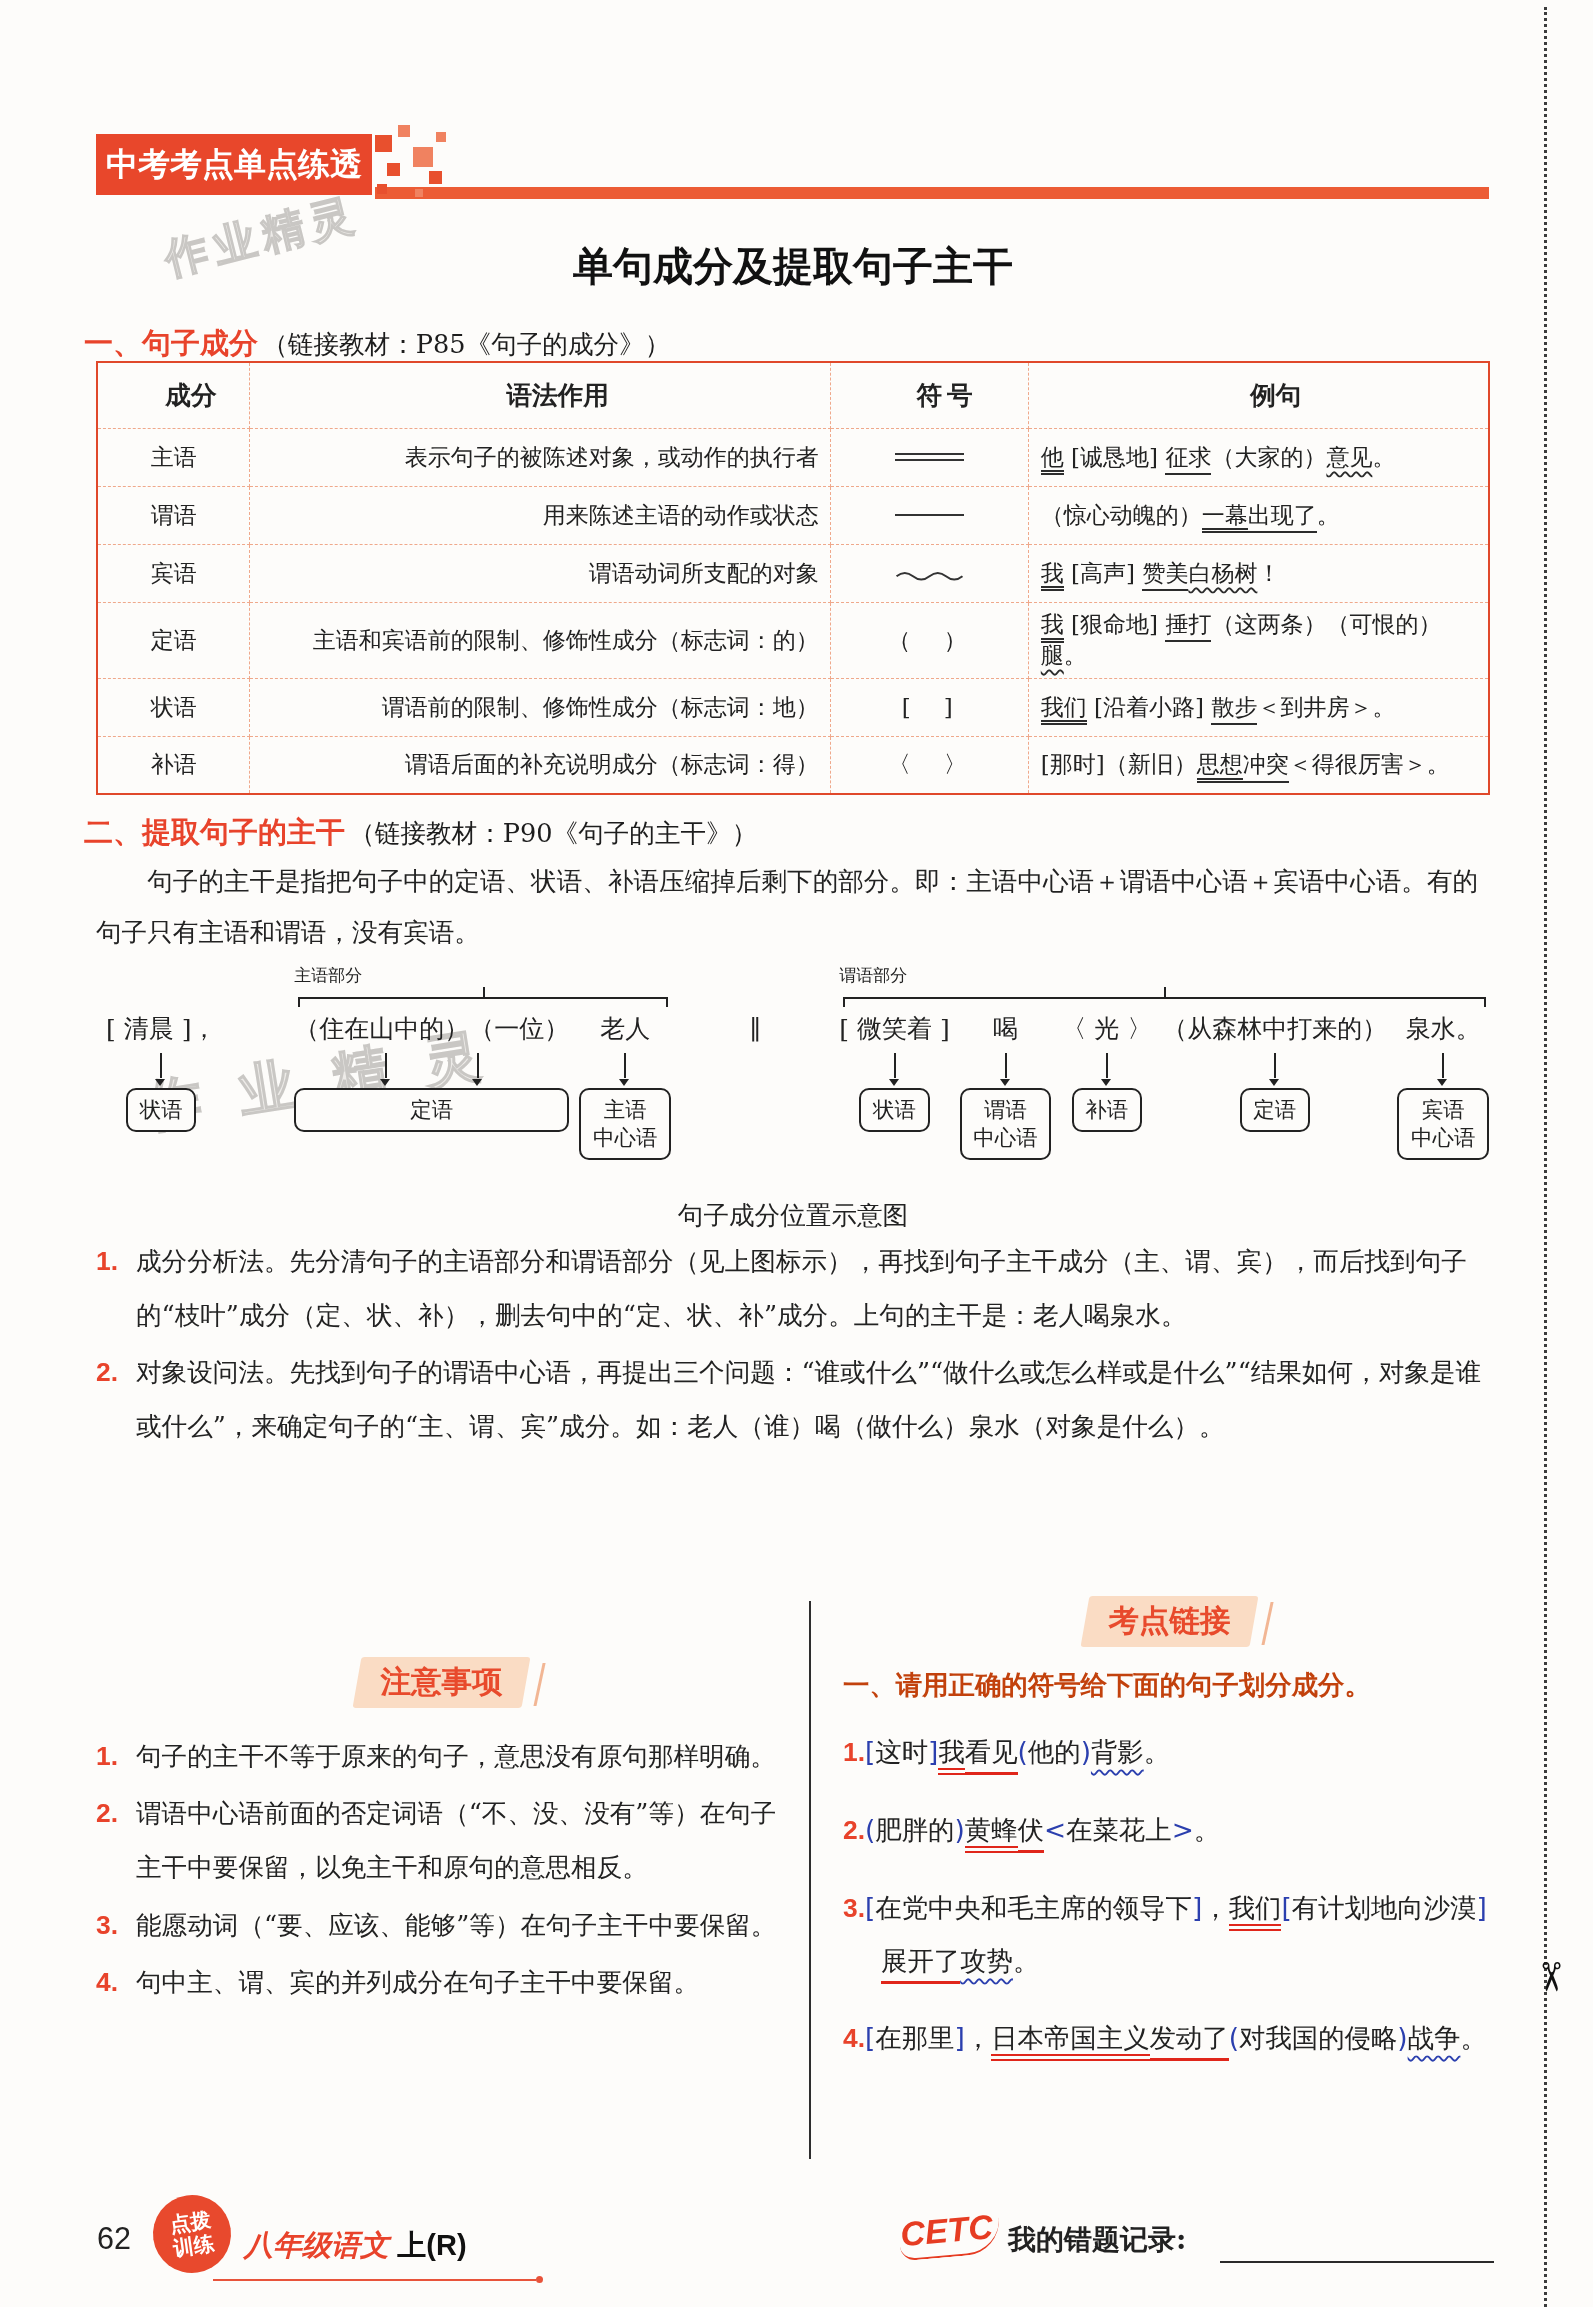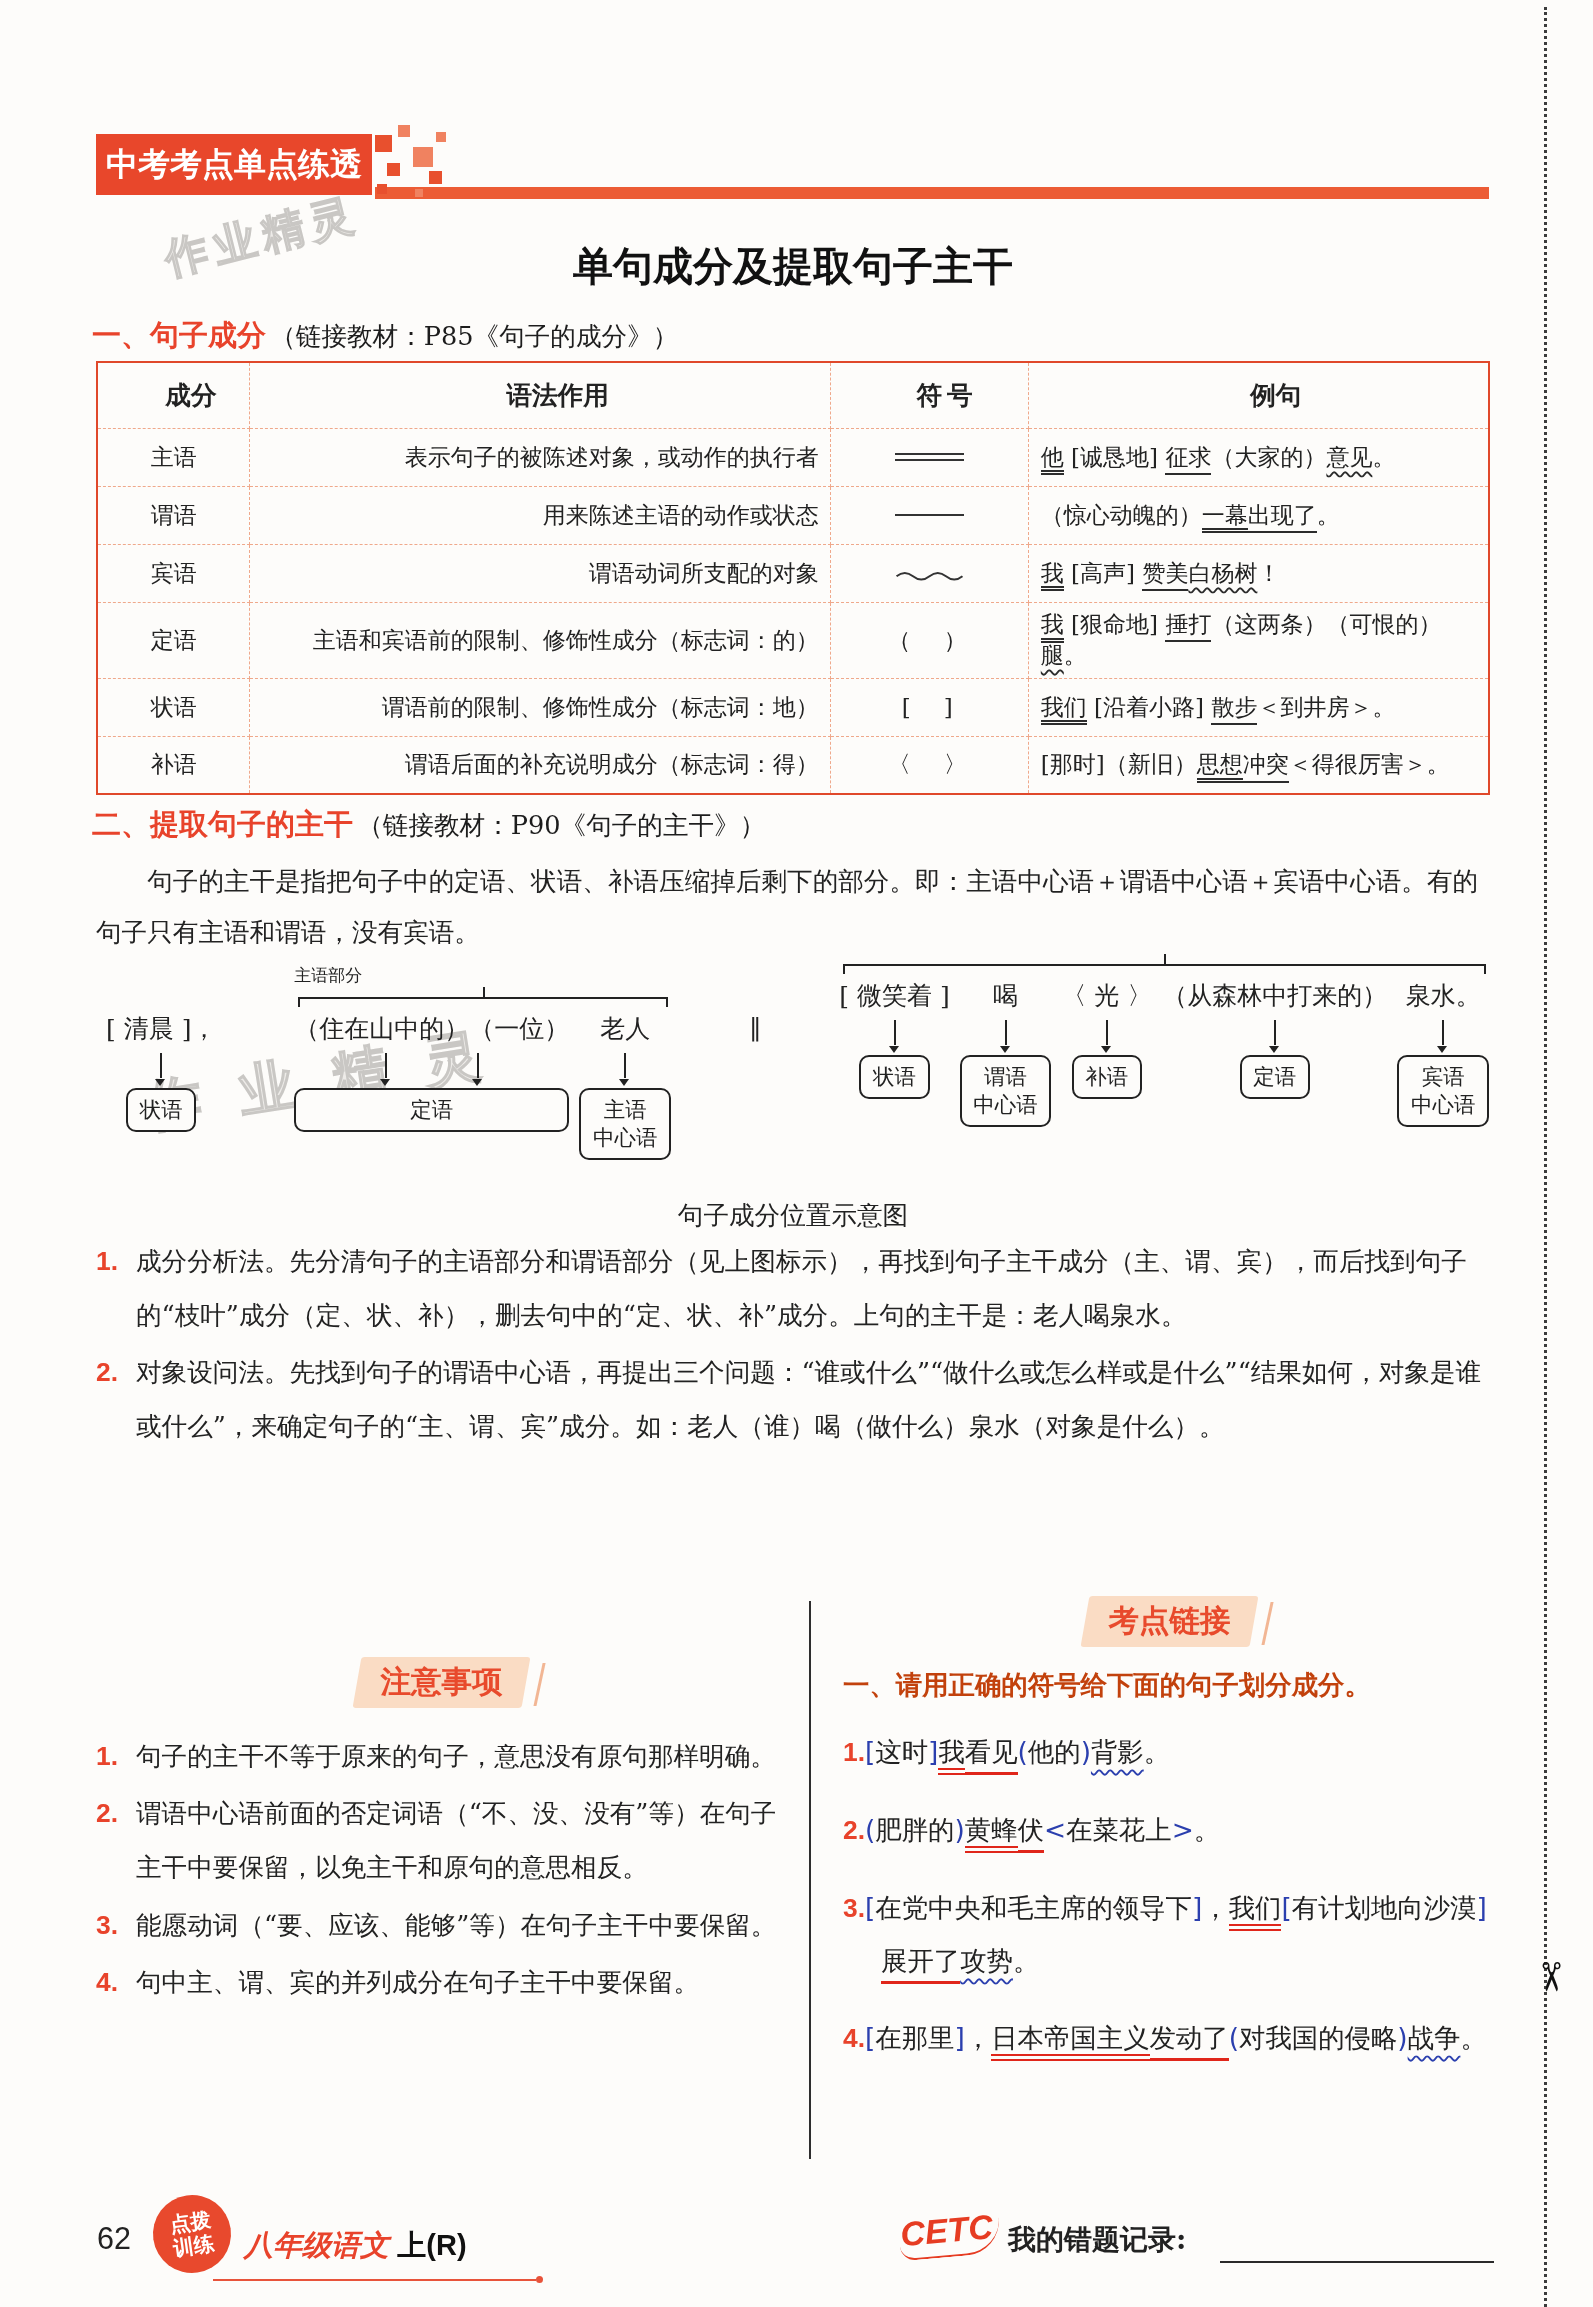--- a/index.html
+++ b/index.html
@@ -25,21 +25,21 @@
             color:#fff; font-family:"Liberation Sans",sans-serif; font-weight:bold;
             font-size:32px; text-align:center; line-height:61px; z-index:1; }
   .deco { left:375px; top:125px; width:83px; height:83px; z-index:1; }
   .deco i { position:absolute; background:#e8502e; }
   .deco i:nth-child(2n){ background:#f08260; }
   .orange-bar { left:375px; top:187px; width:1114px; height:11.6px; background:#ec5c35; z-index:0; }
   .page-title { left:96px; top:239px; width:1394px; text-align:center;
                 font-size:40px; font-weight:bold; color:#111; z-index:1; }
 
   
-  .sec-head { left:92px; z-index:1; white-space:nowrap; }
+  .sec-head { left:84px; z-index:1; white-space:nowrap;margin-top:8px; }
   .sec1 { top:316px; } .sec2 { top:805px; }
   .sec-red { color:#e8432b; font-family:"Liberation Sans",sans-serif; font-weight:bold; font-size:29px; }
   .sec-note { color:#1d1d1d; font-size:25.6px; }
 
   
   table.gtable { left:96px; top:361px; width:1394px; position:absolute;
                  border-collapse:collapse; border:2.5px solid #e0482a; z-index:1; }
   .gtable th, .gtable td { border:1.2px dashed #efa88b; padding:6.6px 11.6px; }
   .gtable th { height:66px; font-size:25.6px; font-weight:bold; text-align:center;padding-left:46px; }
   .gtable td { height:58px; font-size:23px; }
@@ -243,20 +243,21 @@
             </div>
             <div class="dbox">主语
 中心语</div>
           </div>
         </div>
       </div>
       <div class="dgm-col solo">
         <div class="seg">‖</div>
       </div>
       <div class="dgm-group">
+        <div class="glabel">谓语部分</div>
         <div class="bracket">
           <i></i>
         </div>
         <div class="gcols">
           <div class="dgm-col">
             <div class="seg">[ 微笑着 ]</div>
             <div class="arrowwrap">
               <i class="arrow"></i>
             </div>
             <div class="dbox">状语</div>

